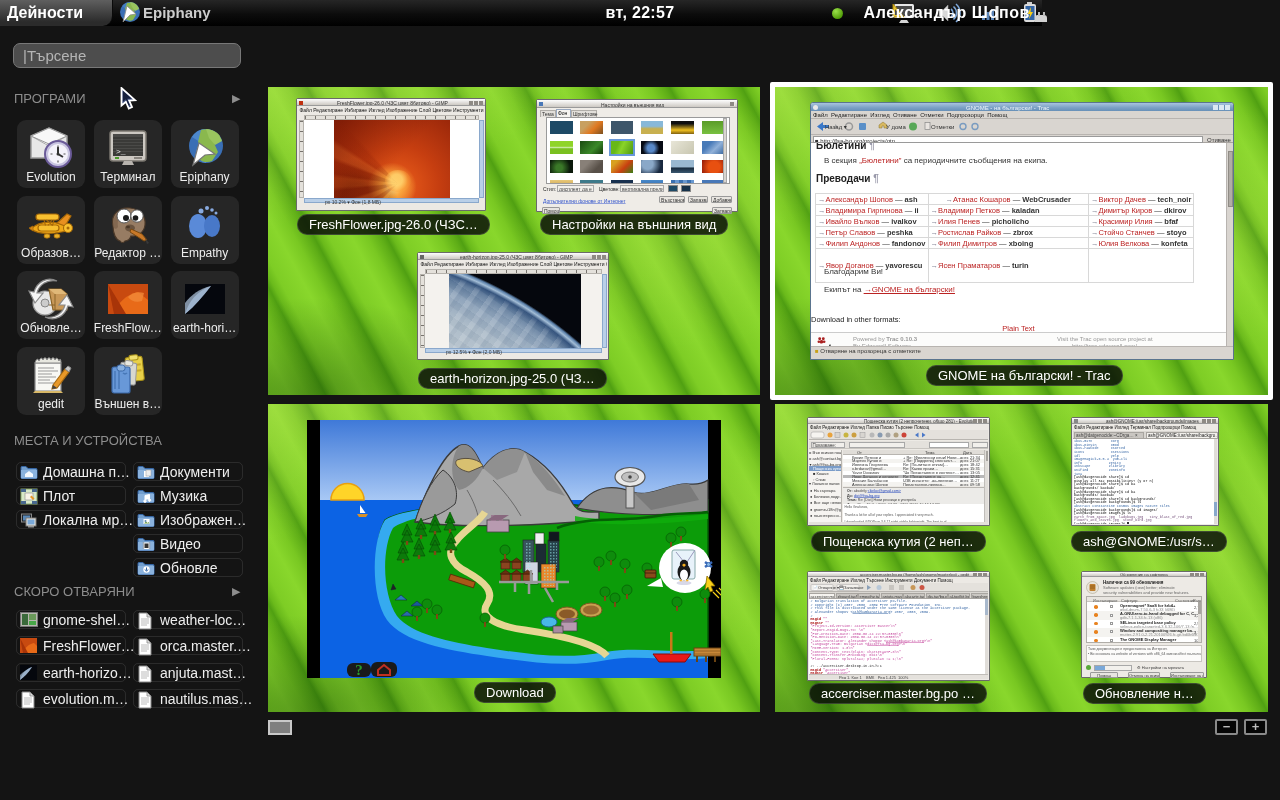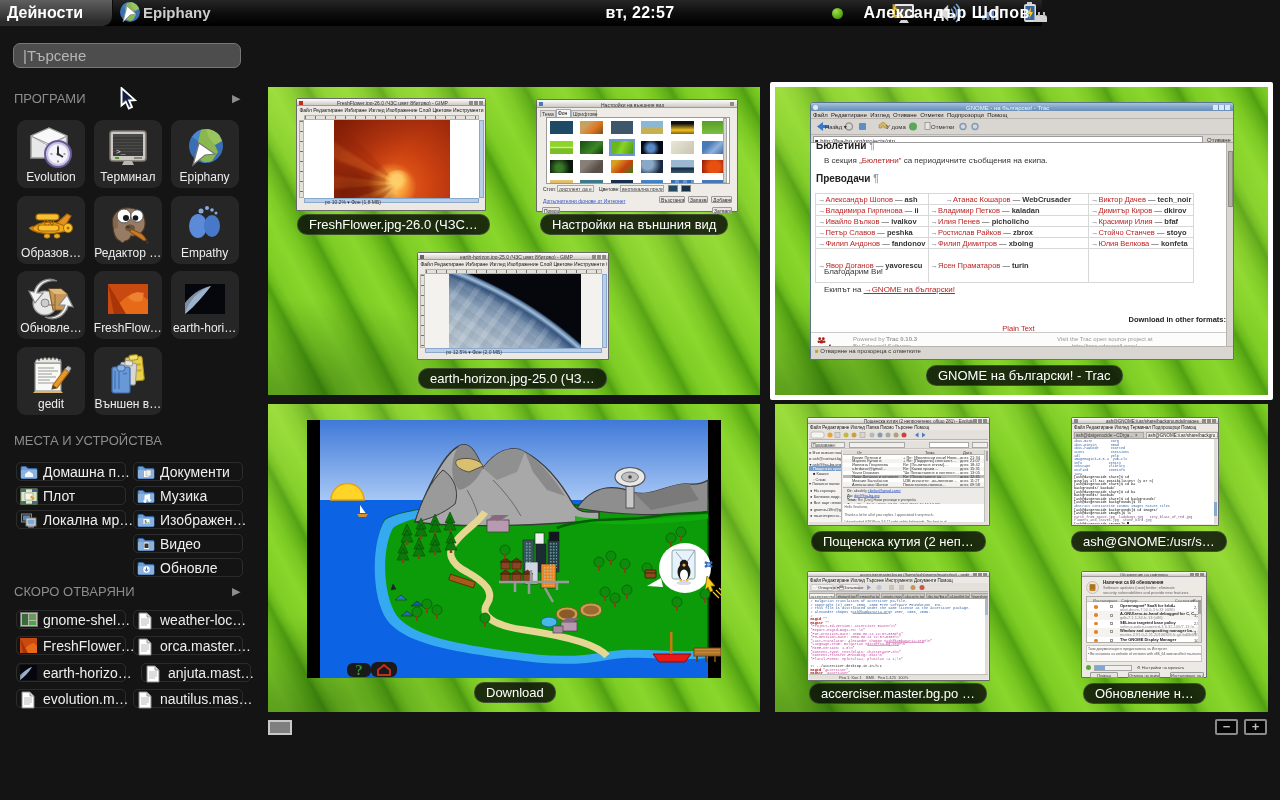--- a/index.html
+++ b/index.html
@@ -378,21 +378,21 @@
       <span>orca.master.…</span>
     </div>
     <div class="prow" style="left:16px;top:662.8px;width:110px">
       <svg width="17" height="15" viewBox="0 0 17 15">
         <rect width="17" height="15" fill="#05070d"></rect>
         <path d="M0 15 C2 8 6 4 12 2 C8 8 4 12 0 15 Z" fill="#7d94b5"></path>
         <path d="M12 2 C8 8 4 12 0 15 L0 10 C3 7 7 4 12 2 Z" fill="#a8bdd4" opacity="0.7"></path>
       </svg>
       <span>earth-horizo…</span>
     </div>
-    <div class="prow" style="left:141px;top:662.8px;width:110px">
+    <div class="prow" style="left:133px;top:662.8px;width:110px">
       <svg width="16" height="18" viewBox="0 0 16 18">
         <path d="M2 1 H10 L14 5 V17 H2 Z" fill="#fff" stroke="#888" stroke-width="1"></path>
         <path d="M10 1 L10 5 H14 Z" fill="#ddd" stroke="#888" stroke-width="0.8"></path>
         <path d="M4 7h8M4 9h8M4 11h8M4 13h6" stroke="#aaa" stroke-width="0.8"></path>
       </svg>
       <span>anjuta.mast…</span>
     </div>
     <div class="prow" style="left:16px;top:689.2px;width:110px">
       <svg width="16" height="18" viewBox="0 0 16 18">
         <path d="M2 1 H10 L14 5 V17 H2 Z" fill="#fff" stroke="#888" stroke-width="1"></path>
@@ -609,21 +609,21 @@
             </tr>
             <tr>
               <td style="border:1px solid #d8d8d8;padding:12px 2px;height:24px;white-space:nowrap"><span style="color:#889">→</span><span style="color:#b22">Явор Доганов</span><span style="color:#333"> — <b>yavorescu</b></span></td>
               <td style="border:1px solid #d8d8d8;padding:0 2px;height:11px;white-space:nowrap"><span style="color:#889">→</span><span style="color:#b22">Ясен Праматаров</span><span style="color:#333"> — <b>turin</b></span></td>
               <td style="border:1px solid #d8d8d8;padding:0 2px;height:11px;white-space:nowrap"></td>
             </tr>
           </tbody>
         </table>
       <div style="position:absolute;left:13px;top:124px;color:#333;font-size:8px">Благодарим Ви!</div>
       <div style="position:absolute;left:13px;top:142px;color:#333;font-size:8px">Екипът на <span style="color:#b22;text-decoration:underline">→GNOME на български!</span></div>
-      <div style="position:absolute;left:0;top:172px;width:100%;text-align:right;color:#222;font-weight:bold;font-size:7.5px">Download in other formats:</div>
+      <div style="position:absolute;left:0;top:172px;width:100%;text-align:left;color:#222;font-weight:normal;font-size:7.5px">Download in other formats:</div>
       <div style="position:absolute;left:0;top:181px;width:100%;text-align:center;color:#b22;font-size:7.5px">Plain Text</div>
       <div style="position:absolute;left:0;top:189px;right:0;height:16px;border-top:1px solid #ccc;background:#fcfcfb">
         <svg width="9" height="9" style="position:absolute;left:6px;top:3px" viewBox="0 0 10 10">
           <circle cx="3" cy="3" r="1.6" fill="#a22"></circle>
             <circle cx="7" cy="3" r="1.6" fill="#a22"></circle>
           <circle cx="2" cy="6.5" r="1.4" fill="#a22"></circle>
             <circle cx="8" cy="6.5" r="1.4" fill="#a22"></circle>
           <path d="M5 4.5c1.8 0 2.8 1.8 2 3s-3.8 1.2-4 0 0.2-3 2-3z" fill="#a22"></path>
         </svg>
         <div style="position:absolute;left:17px;top:9px;color:#111;font-weight:bold;font-size:12px">trac</div>

